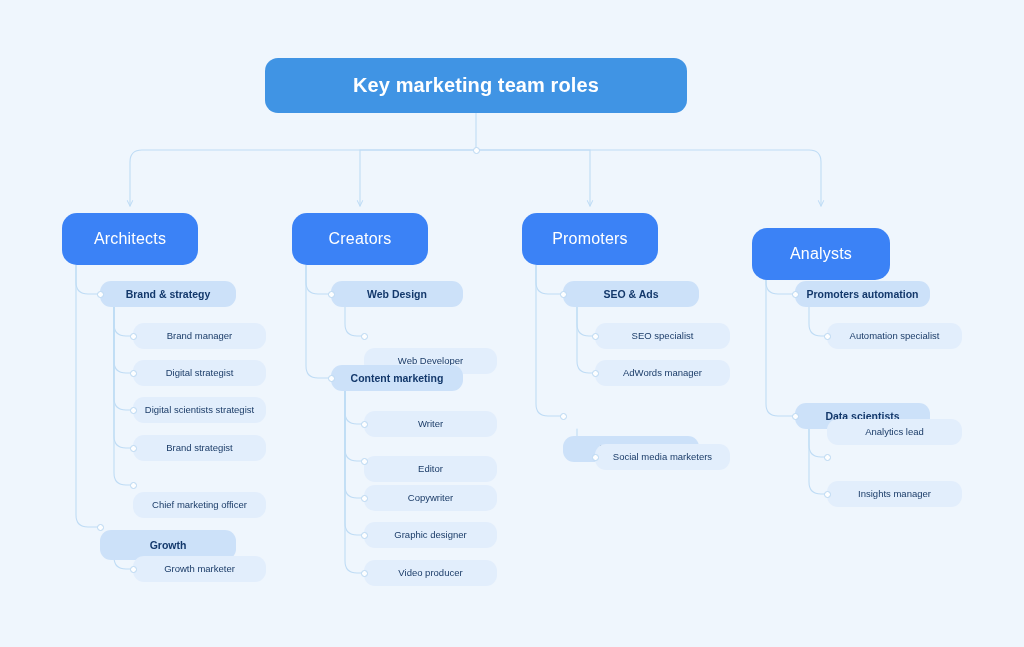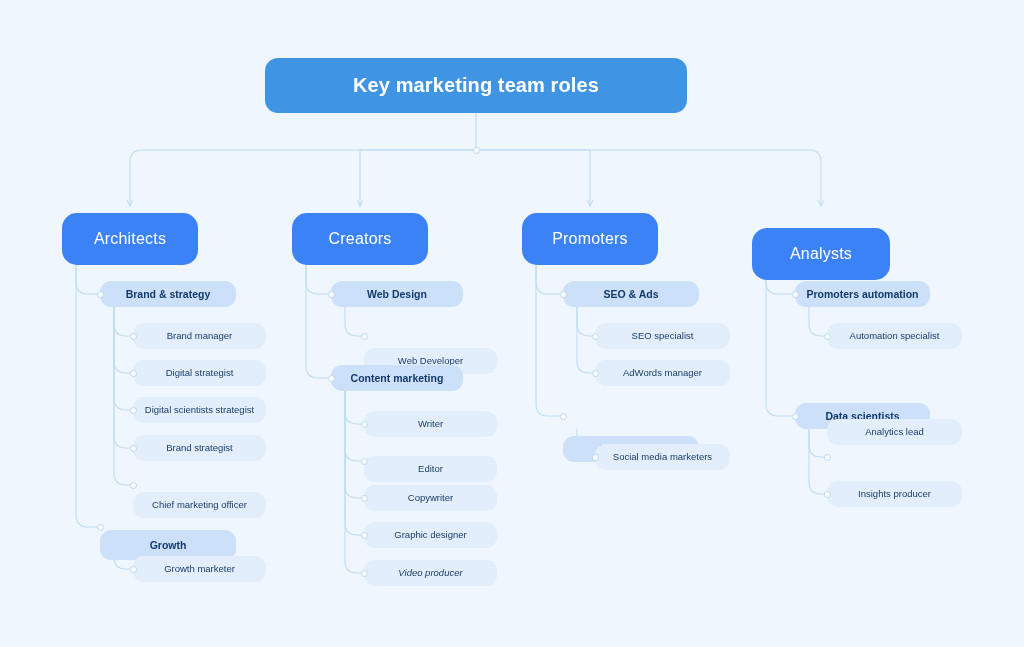--- a/index.html
+++ b/index.html
@@ -145,21 +145,21 @@
     <div class="node node-group" style="left: 331px; top: 365px; width: 132px; height: 26px;">Content marketing</div>
     <div class="dot" style="left: 327.5px; top: 374.5px;"></div>
     <div class="node node-leaf" style="left: 364px; top: 411px; width: 133px; height: 26px;">Writer</div>
     <div class="dot" style="left: 360.5px; top: 420.5px;"></div>
     <div class="node node-leaf" style="left: 364px; top: 448px; width: 133px; height: 26px; margin-top: 8px;">Editor</div>
     <div class="dot" style="left: 360.5px; top: 457.5px;"></div>
     <div class="node node-leaf" style="left: 364px; top: 485px; width: 133px; height: 26px;">Copywriter</div>
     <div class="dot" style="left: 360.5px; top: 494.5px;"></div>
     <div class="node node-leaf" style="left: 364px; top: 522px; width: 133px; height: 26px;">Graphic designer</div>
     <div class="dot" style="left: 360.5px; top: 531.5px;"></div>
-    <div class="node node-leaf" style="left: 364px; top: 560px; width: 133px; height: 26px; font-style: italic;">Video producer</div>
+    <div class="node node-leaf" style="left: 364px; top: 560px; width: 133px; height: 26px;">Video producer</div>
     <div class="dot" style="left: 360.5px; top: 569.5px;"></div>
     <div class="node node-group" style="left: 563px; top: 281px; width: 136px; height: 26px;">SEO &amp; Ads</div>
     <div class="node node-cat" style="left: 522px; top: 213px; width: 136px; height: 52px;">Promoters</div>
     <div class="dot" style="left: 559.5px; top: 290.5px;"></div>
     <div class="node node-leaf" style="left: 595px; top: 323px; width: 135px; height: 26px;">SEO specialist</div>
     <div class="dot" style="left: 591.5px; top: 332.5px;"></div>
     <div class="node node-leaf" style="left: 595px; top: 360px; width: 135px; height: 26px;">AdWords manager</div>
     <div class="dot" style="left: 591.5px; top: 369.5px;"></div>
     <div class="node node-group" style="left: 563px; top: 403px; width: 136px; height: 26px; margin-top: 33px;">Social Media</div>
     <div class="dot" style="left: 559.5px; top: 412.5px;"></div>
@@ -167,15 +167,15 @@
     <div class="dot" style="left: 591.5px; top: 453.5px;"></div>
     <div class="node node-cat" style="left: 752px; top: 228px; width: 138px; height: 52px;">Analysts</div>
     <div class="node node-group" style="left: 795px; top: 281px; width: 135px; height: 26px;">Promoters automation</div>
     <div class="dot" style="left: 791.5px; top: 290.5px;"></div>
     <div class="node node-leaf" style="left: 827px; top: 323px; width: 135px; height: 26px; text-align: center;">Automation specialist</div>
     <div class="dot" style="left: 823.5px; top: 332.5px;"></div>
     <div class="node node-group" style="left: 795px; top: 403px; width: 135px; height: 26px;">Data scientists</div>
     <div class="dot" style="left: 791.5px; top: 412.5px;"></div>
     <div class="node node-leaf" style="left: 827px; top: 419px; width: 135px; height: 26px;">Analytics lead</div>
     <div class="dot" style="left: 823.5px; top: 453.5px;"></div>
-    <div class="node node-leaf" style="left: 827px; top: 481px; width: 135px; height: 26px;">Insights producer</div>
+    <div class="node node-leaf" style="left: 827px; top: 481px; width: 135px; height: 26px;">Insights manager</div>
     <div class="dot" style="left: 823.5px; top: 490.5px;"></div>
   </div>
 
 </body></html>

